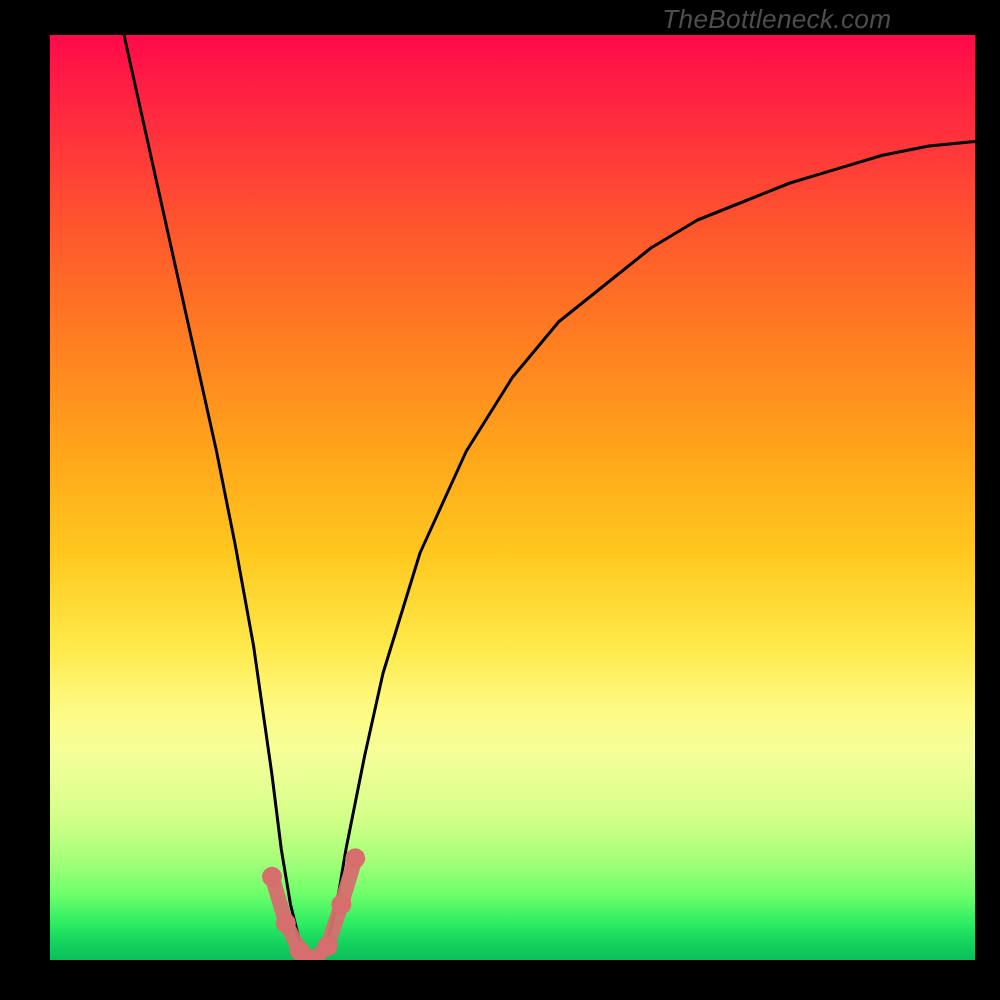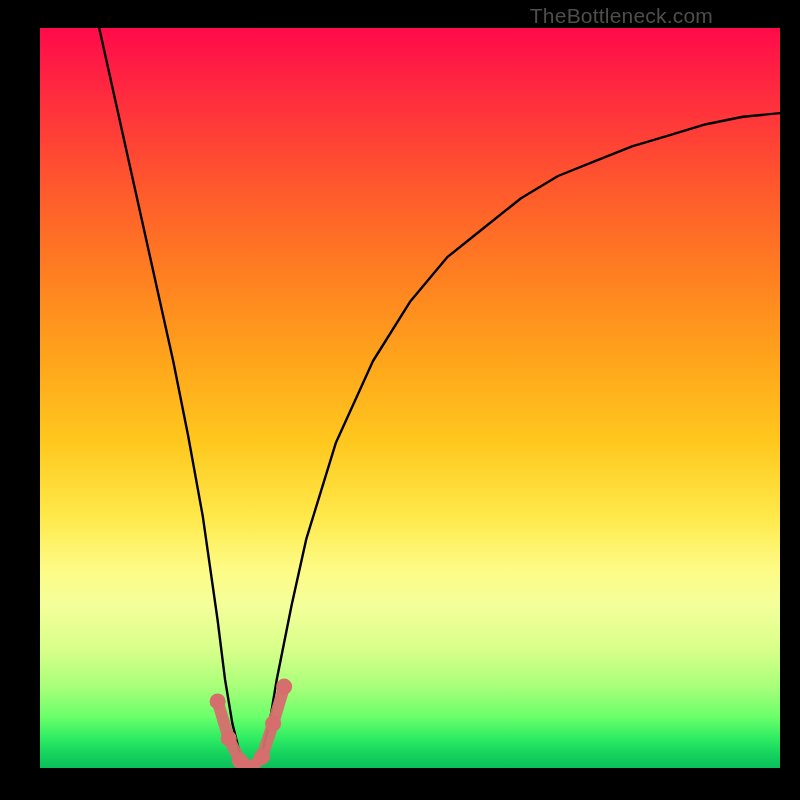--- a/index.html
+++ b/index.html
@@ -9,20 +9,21 @@
     height: 800px;
     overflow: hidden;
     background: #000;
     font-family: Arial, Helvetica, sans-serif;
   }
   .frame {
     position: relative;
     width: 725px;
     height: 800px;
     background: #000;
+    font-style: italic;
   }
   .plot {
     position: absolute;
     left: 40px;
     top: 28px;
     width: 740px;
     height: 740px;
     background: linear-gradient(
       to bottom,
       #ff0a4a 0%,

